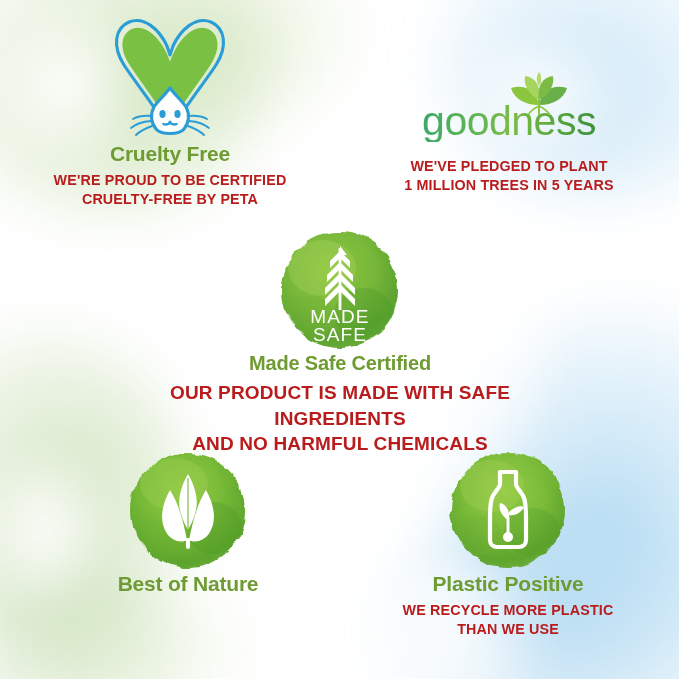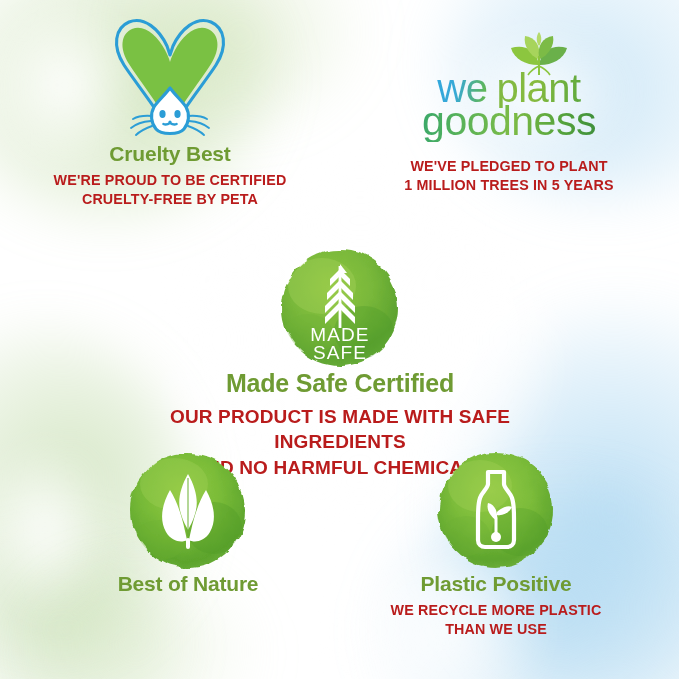--- a/index.html
+++ b/index.html
@@ -128,25 +128,25 @@
     font-weight: bold;
     letter-spacing: 0.15px;
     line-height: 1.35;
     margin: 0;
     white-space: pre-line;
   }
 
   
   #cell-cruelty-free { left: 0px;   top: 6px;   width: 340px; }
   #cell-we-plant     { left: 339px; top: 6px;   width: 340px; }
-  #cell-made-safe    { left: 150px; top: 240px; width: 380px; }
+  #cell-made-safe    { left: 150px; top: 222px; width: 380px; }
   #cell-best-nature  { left: 28px;  top: 446px; width: 320px; }
-  #cell-plastic-pos  { left: 336px; top: 446px; width: 320px; }
-
-  #cell-made-safe .badge-title { font-size: 25px; }
+  #cell-plastic-pos  { left: 348px; top: 446px; width: 320px; }
+
+  #cell-made-safe .badge-title { font-size: 20px; }
   #cell-made-safe .badge-desc  { font-size: 19px; }
 
   .icon-wrap {
     display: flex;
     align-items: flex-end;
     justify-content: center;
   }
 
   
   .disc {
@@ -234,21 +234,21 @@
 
           <path d="M57 106 q-12 -1 -19 3" fill="none" stroke="#2b9dd6" stroke-width="1.9" stroke-linecap="round"></path>
           <path d="M56 111 q-13 1 -20 7" fill="none" stroke="#2b9dd6" stroke-width="1.9" stroke-linecap="round"></path>
           <path d="M57 116 q-11 4 -16 9" fill="none" stroke="#2b9dd6" stroke-width="1.9" stroke-linecap="round"></path>
 
           <path d="M93 106 q12 -1 19 3" fill="none" stroke="#2b9dd6" stroke-width="1.9" stroke-linecap="round"></path>
           <path d="M94 111 q13 1 20 7" fill="none" stroke="#2b9dd6" stroke-width="1.9" stroke-linecap="round"></path>
           <path d="M93 116 q11 4 16 9" fill="none" stroke="#2b9dd6" stroke-width="1.9" stroke-linecap="round"></path>
         </svg>
       </div>
-      <h2 class="badge-title">Cruelty Best</h2>
+      <h2 class="badge-title">Cruelty Free</h2>
       <p class="badge-desc">WE'RE PROUD TO BE CERTIFIED
 CRUELTY-FREE BY PETA</p>
     </div>
 
     <div class="cell" id="cell-we-plant">
       <div class="icon-wrap" style="height:136px;">
         <div class="wpg-logo">
 
           <svg width="64" height="44" viewBox="0 0 64 44" style="position:absolute; left:85px; top:-36px;">
 
@@ -258,23 +258,20 @@
 
             <path d="M31 27 C23 23 16 14 18 4 C28 5 34 14 32 25 Z" fill="#a7d45c"></path>
 
             <path d="M33 27 C41 23 48 14 46 4 C36 5 30 14 32 25 Z" fill="#7cbb46"></path>
 
             <path d="M32 14 C29 10 29 4 32 0 C35 4 35 10 32 14 Z" fill="#b4da6a"></path>
 
             <path d="M32 24 L32 43" stroke="#8cc63f" stroke-width="2" fill="none"></path>
             <path d="M32 34 q-7 3 -11 9 M32 34 q7 3 11 9" stroke="#8cc63f" stroke-width="1.6" fill="none"></path>
           </svg>
-          <div class="wpg-line1">
-            <span class="grad-text g-we">we</span><span style="display:inline-block;width:9px;"></span><span class="grad-text g-plant">plant</span>
-          </div>
           <div class="wpg-line2">
             <span class="grad-text g-goodness">goodness</span>
           </div>
         </div>
       </div>
       <p class="badge-desc" style="margin-top:15px;">WE'VE PLEDGED TO PLANT
 1 MILLION TREES IN 5 YEARS</p>
     </div>
 
     <div class="cell" id="cell-made-safe">

